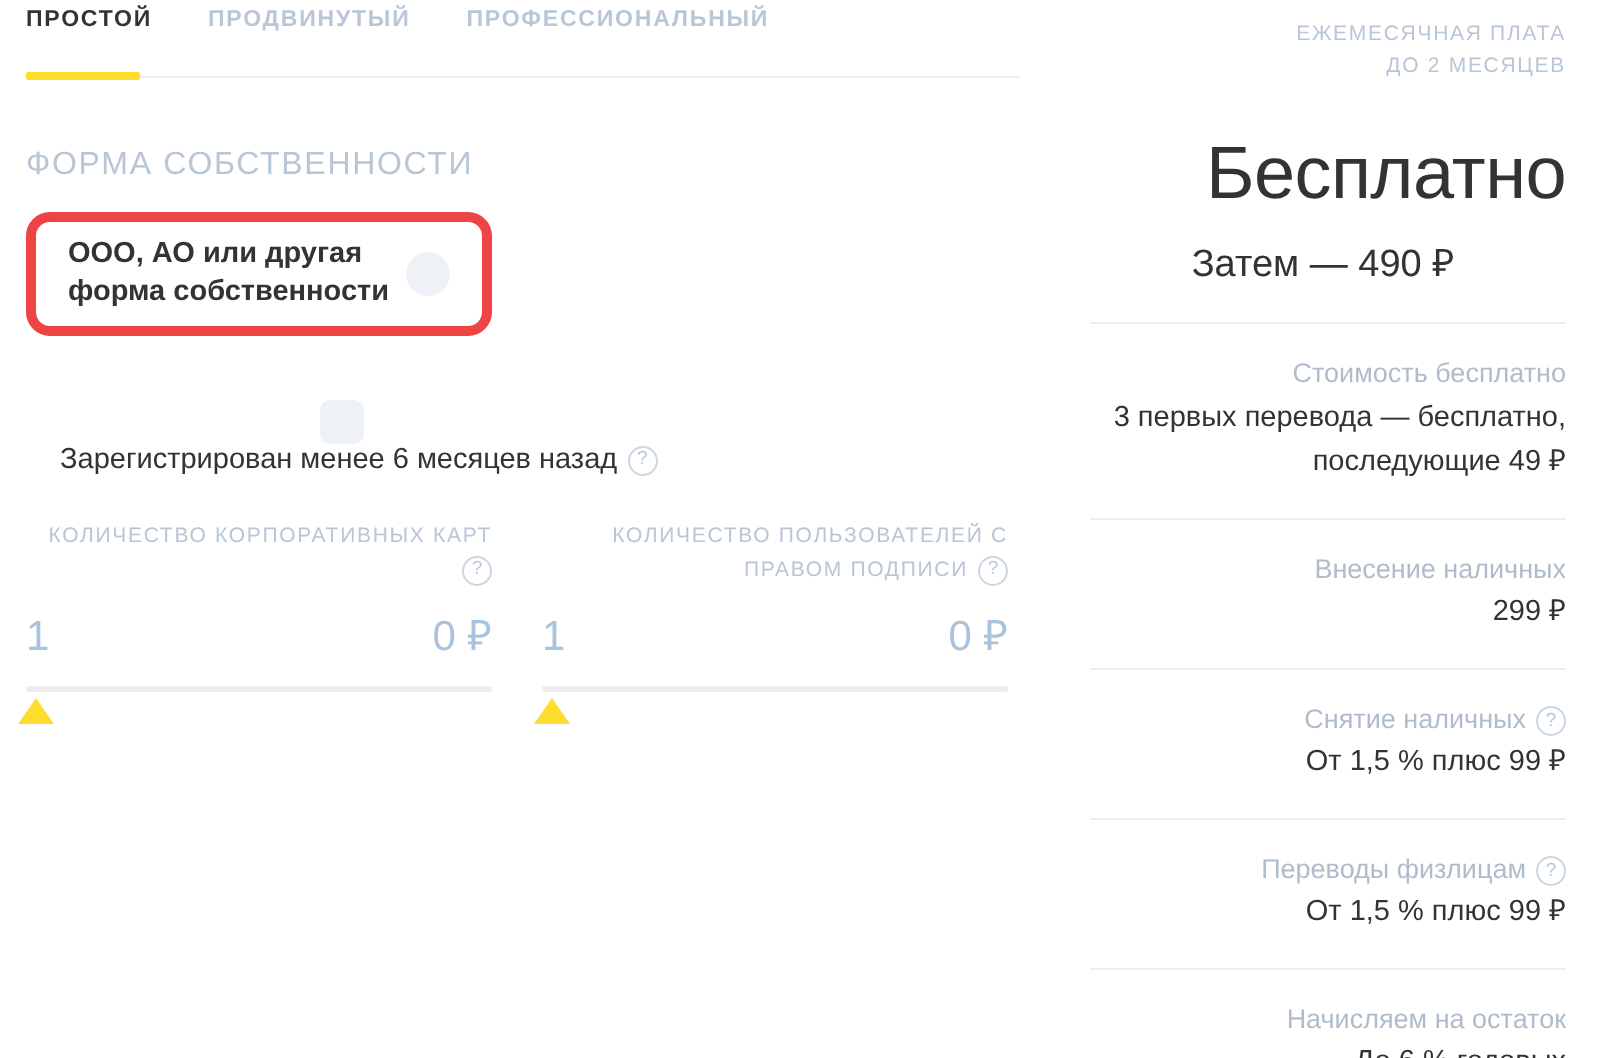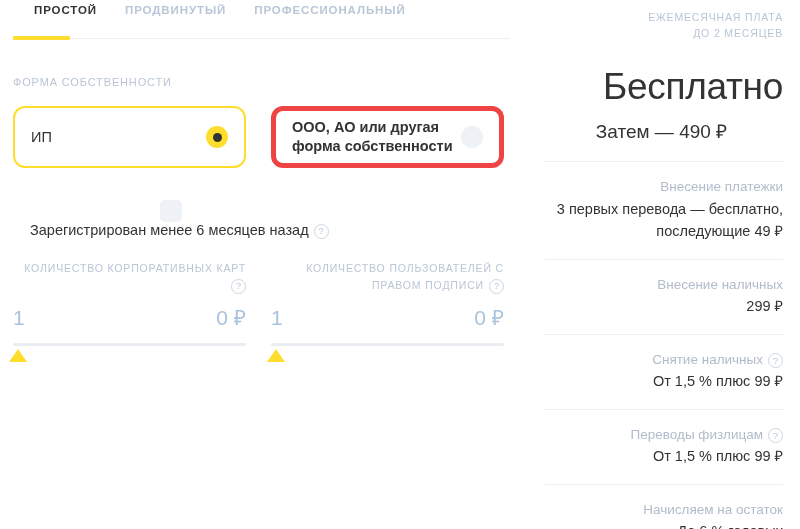--- a/index.html
+++ b/index.html
@@ -29,21 +29,20 @@
     height: 529px;
   }
 
   .tabs {
     position: absolute;
     left: 13px;
     top: 4px;
     display: flex;
     align-items: flex-start;
     gap: 28px;
-    margin-left: 21px;
   }
   .tab {
     font-size: 11.5px;
     letter-spacing: 0.9px;
     font-weight: bold;
     text-transform: uppercase;
     white-space: nowrap;
     cursor: pointer;
   }
   .tab.active { color: #333333; }
@@ -62,21 +61,21 @@
     left: 13px;
     top: 36px;
     width: 57px;
     height: 4px;
     background: #ffdd2d;
     border-radius: 1px;
   }
 
   .section-label {
     position: absolute;
-    font-size: 11px;
+    font-size: 16px;
     letter-spacing: 0.85px;
     text-transform: uppercase;
     color: #b9c6d6;
     line-height: 17px;
   }
   #form-ownership-label { left: 13px; top: 74px; }
 
   .choice-cards {
     position: absolute;
     left: 13px;
@@ -298,24 +297,20 @@
       <div class="tab active">ПРОСТОЙ</div>
       <div class="tab inactive">ПРОДВИНУТЫЙ</div>
       <div class="tab inactive">ПРОФЕССИОНАЛЬНЫЙ</div>
     </div>
     <div class="tab-underline-track"></div>
     <div class="tab-underline-active"></div>
 
     <div class="section-label" id="form-ownership-label">ФОРМА СОБСТВЕННОСТИ</div>
 
     <div class="choice-cards">
-      <div class="choice-card selected">
-        <div class="choice-card-text">ИП</div>
-        <div class="radio on"></div>
-      </div>
       <div class="choice-card unselected">
         <div class="choice-card-text">ООО, АО или другая форма собственности</div>
         <div class="radio off"></div>
       </div>
     </div>
 
     <div class="checkbox-row">
       <div class="checkbox"></div>
       <div class="checkbox-label">
         <span>Зарегистрирован менее 6 месяцев назад</span><span class="help-icon">?</span>
@@ -357,21 +352,21 @@
     <div class="rc-inner">
 
       <div class="rc-eyebrow">ЕЖЕМЕСЯЧНАЯ ПЛАТА</div>
       <div class="rc-eyebrow">ДО 2 МЕСЯЦЕВ</div>
 
       <div class="rc-headline">Бесплатно</div>
       <div class="rc-subline">Затем — 490 ₽</div>
 
       <div class="rc-divider"></div>
       <div class="rc-item">
-        <div class="rc-item-label">Внесение платежки</div>
+        <div class="rc-item-label">Стоимость бесплатно</div>
         <div class="rc-item-value two-line">3 первых перевода — бесплатно, последующие 49 ₽</div>
       </div>
 
       <div class="rc-divider"></div>
       <div class="rc-item">
         <div class="rc-item-label">Внесение наличных</div>
         <div class="rc-item-value">299 ₽</div>
       </div>
 
       <div class="rc-divider"></div>

